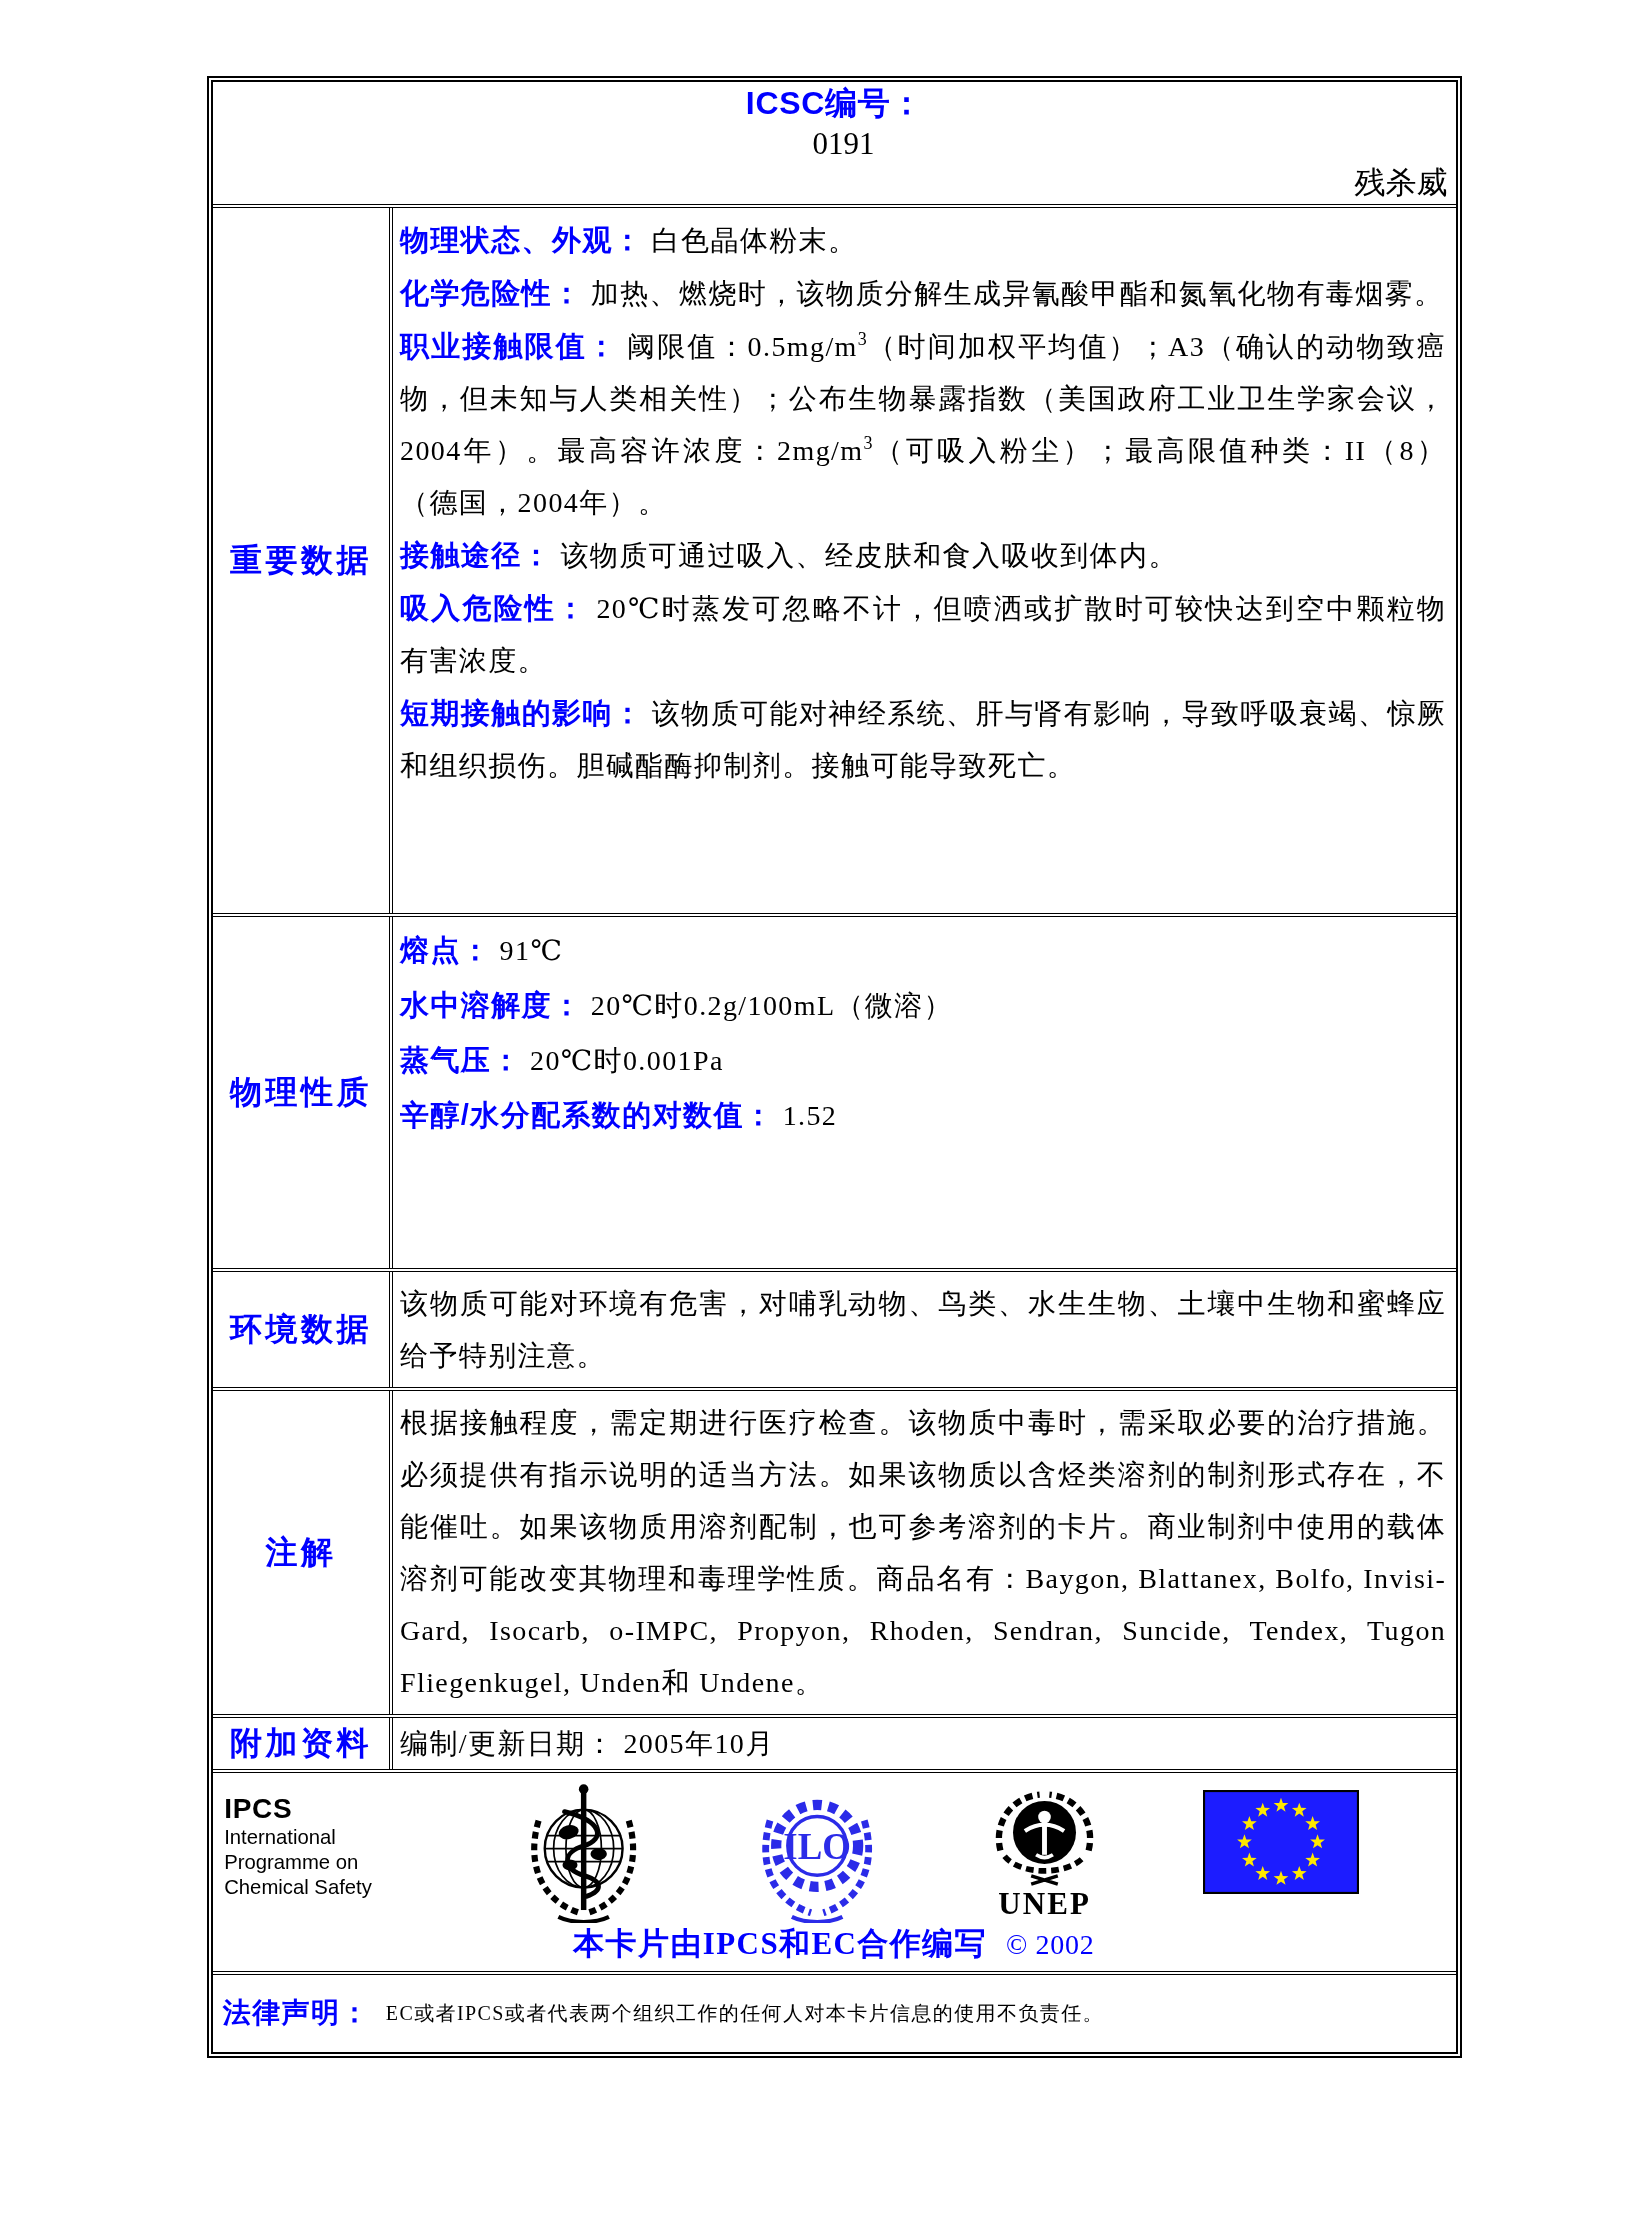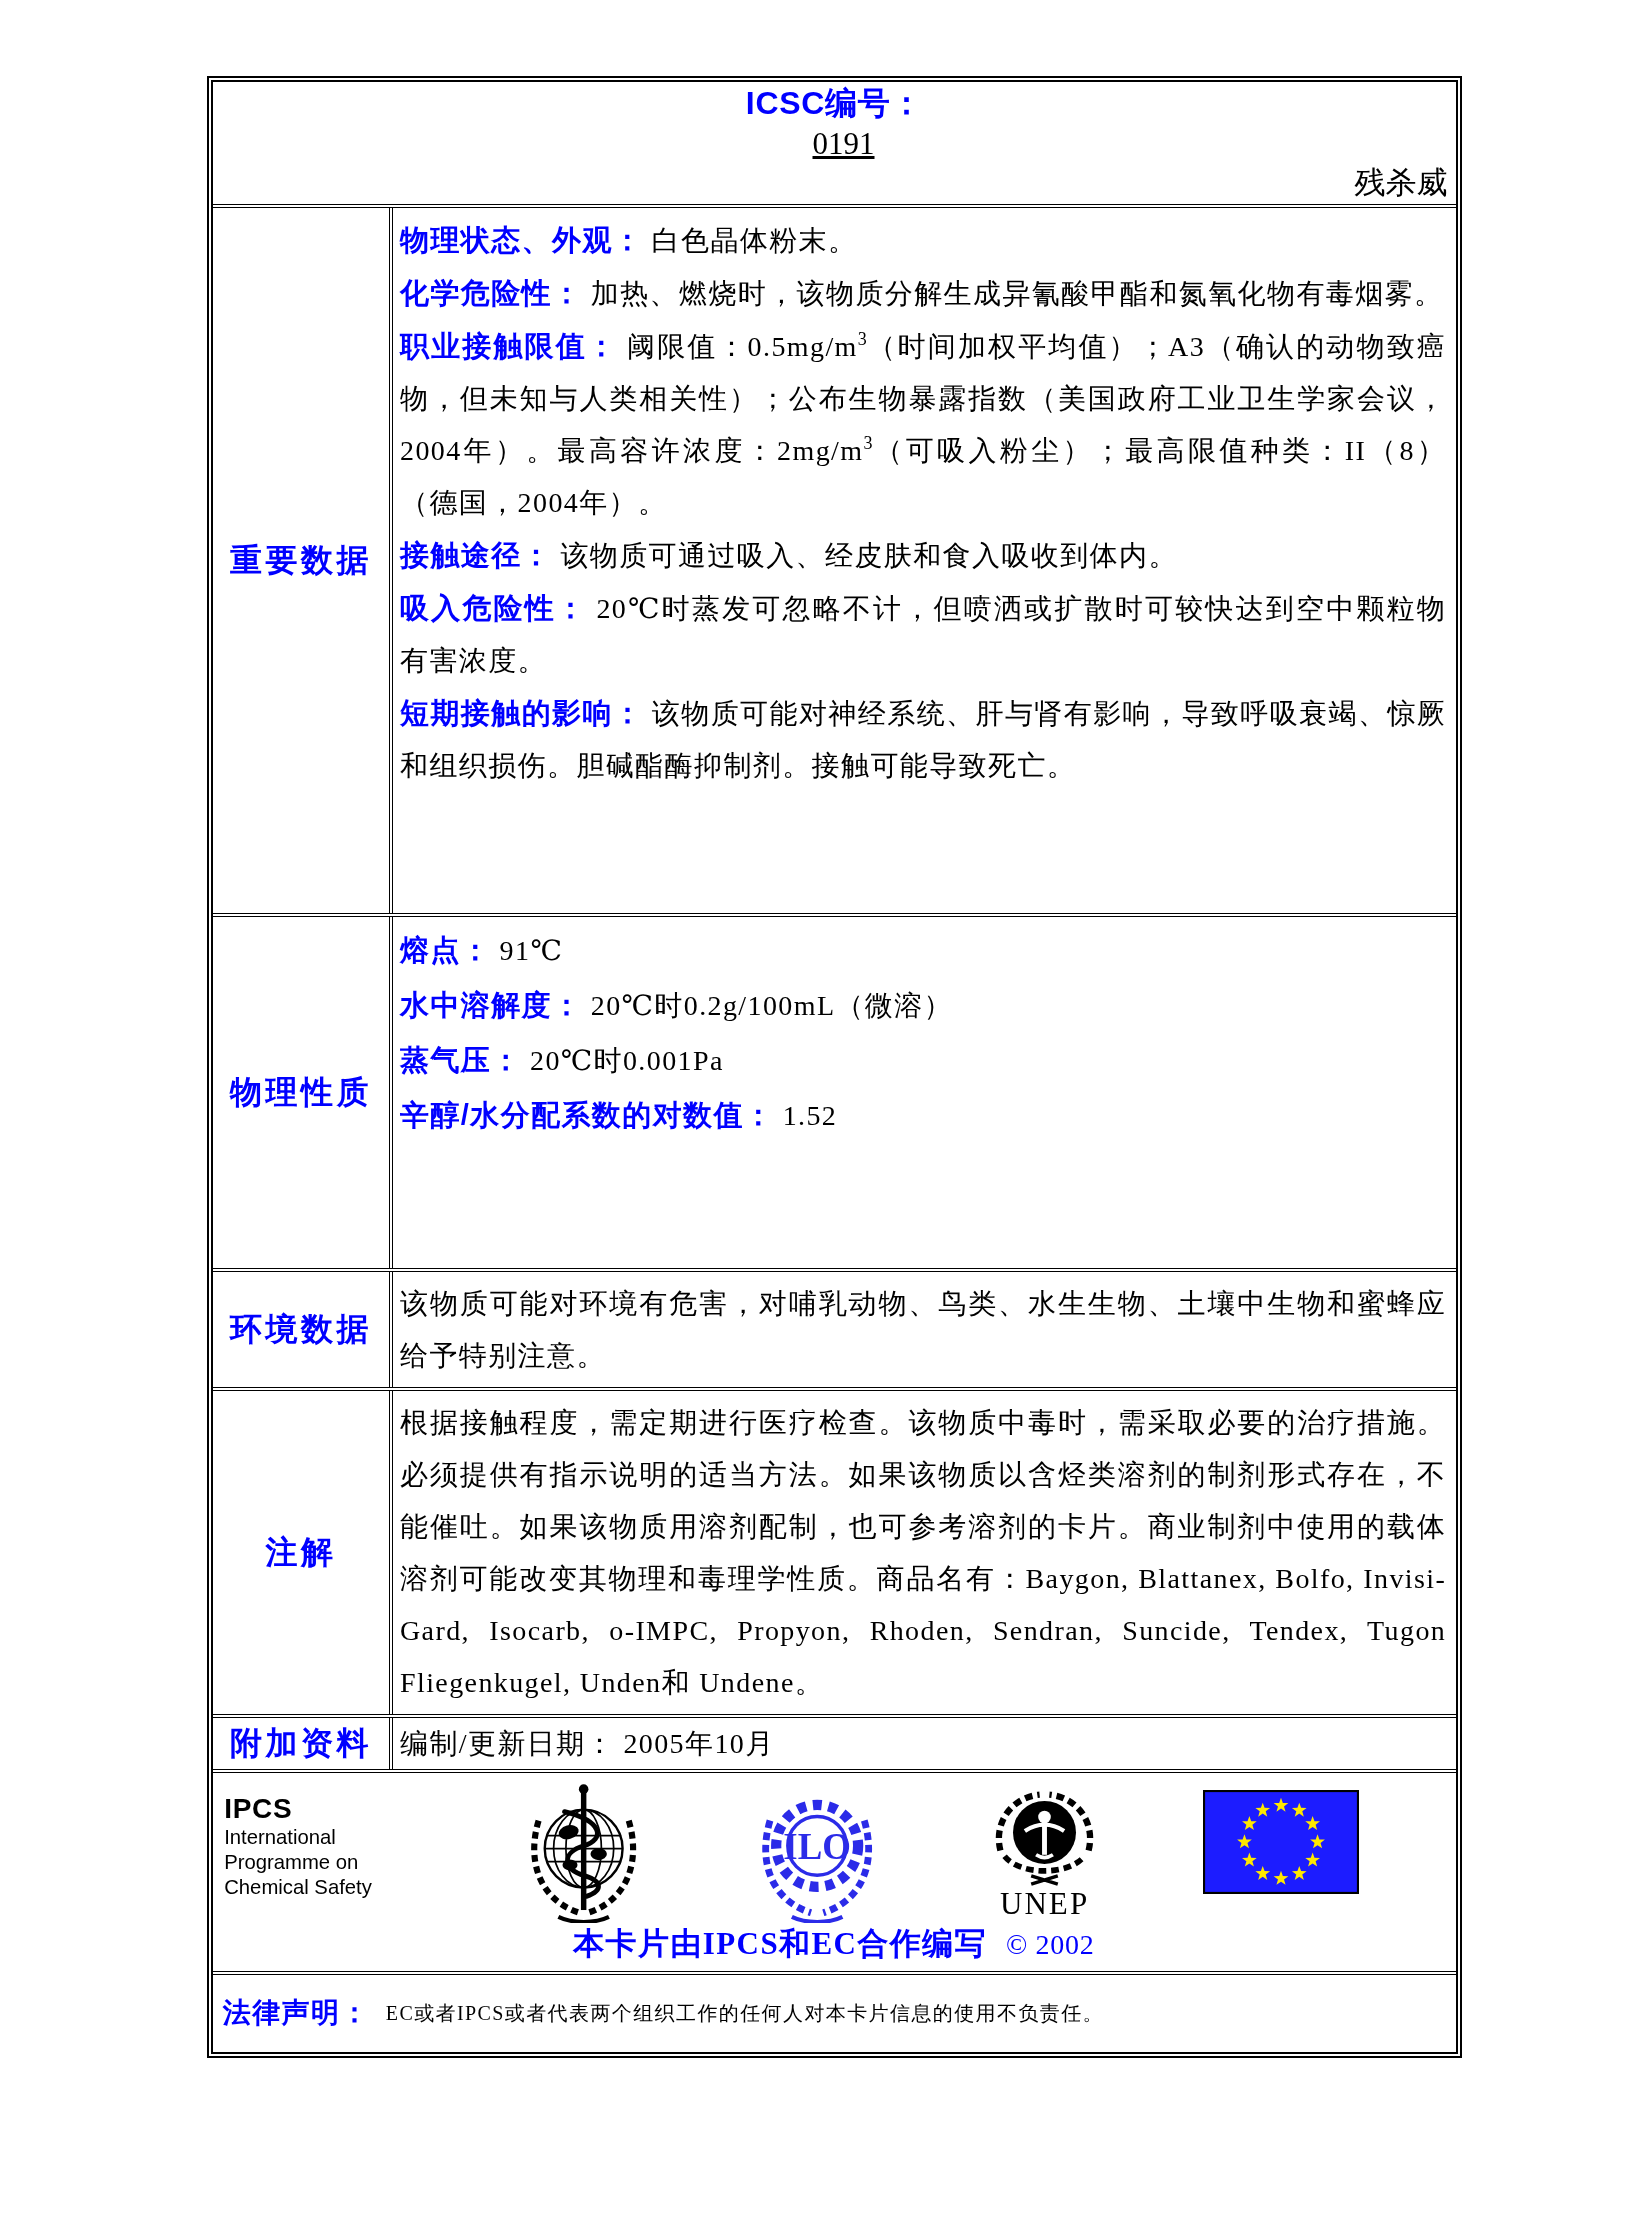--- a/index.html
+++ b/index.html
@@ -29,37 +29,37 @@
   }
   .rowlabel{font-size:32px;letter-spacing:3.5px;}
   .content{flex:1;padding:5.6px 9.8px 5.6px 7px;box-sizing:border-box;}
   .tline{font-size:28px;line-height:52px;letter-spacing:1.4px;text-align:justify;}
   .tline .lbl{font-size:29px;letter-spacing:1.4px;}
   .ph .tline{line-height:55px;}
   sup.s3{font-size:18px;vertical-align:11.2px;letter-spacing:0;line-height:0;}
 
   .r-icsc{min-height:79px;display:flex;align-items:center;padding:0 8.4px;font-size:31px;flex-direction:column;}
   .r-icsc .lbl{font-size:32px;letter-spacing:0.7px;}
-  .r-icsc .num{margin-left:18px;text-decoration:underline;}
+  .r-icsc .num{margin-left:18px;}
   .r-icsc .chem{margin-left:auto;}
   .r-important{min-height:709px;}
   .r-physical{min-height:355px;}
   .r-env{min-height:102px;}
   .r-notes{min-height:309px;}
   .r-add{min-height:55px;}
   .r-add .content{display:flex;align-items:center;padding-top:1.4px;padding-bottom:1.4px;}
   .r-add .tline{line-height:42px;}
 
   .r-footer{min-height:167px;padding:9.8px 12.6px 5.6px 11.2px;}
   .logos{display:flex;align-items:flex-start;justify-content:space-between;padding-right:84px;}
   .ipcs-block{font-family:"Liberation Sans","DejaVu Sans",sans-serif;margin-top:9.8px;width:196px;}
   .ipcs-acronym{font-size:28px;font-weight:bold;letter-spacing:0.7px;}
   .ipcs-line{font-size:20.3px;line-height:25px;}
   .unep-wrap{display:flex;flex-direction:column;align-items:center;margin-top:2.8px;}
-  .unep-caption{font-size:31px;font-weight:normal;letter-spacing:2.1px;margin-top:-4.2px;
+  .unep-caption{font-size:31px;font-weight:bold;letter-spacing:2.1px;margin-top:-4.2px;
     font-family:"Liberation Serif","DejaVu Serif",serif;}
   .euflag{margin-top:7px;}
   .credit{
     text-align:center;color:#0000FF;font-size:31px;font-weight:bold;letter-spacing:1.4px;
     margin-top:0px;font-family:"Liberation Serif","DejaVu Serif",serif;
   }
   .credit .copyright{font-weight:normal;font-size:28px;letter-spacing:0.7px;margin-left:9.8px;}
 
   .r-legal{min-height:81px;display:flex;align-items:center;padding:0 9.8px;}
   .r-legal .lbl{font-size:28px;letter-spacing:1.4px;}

